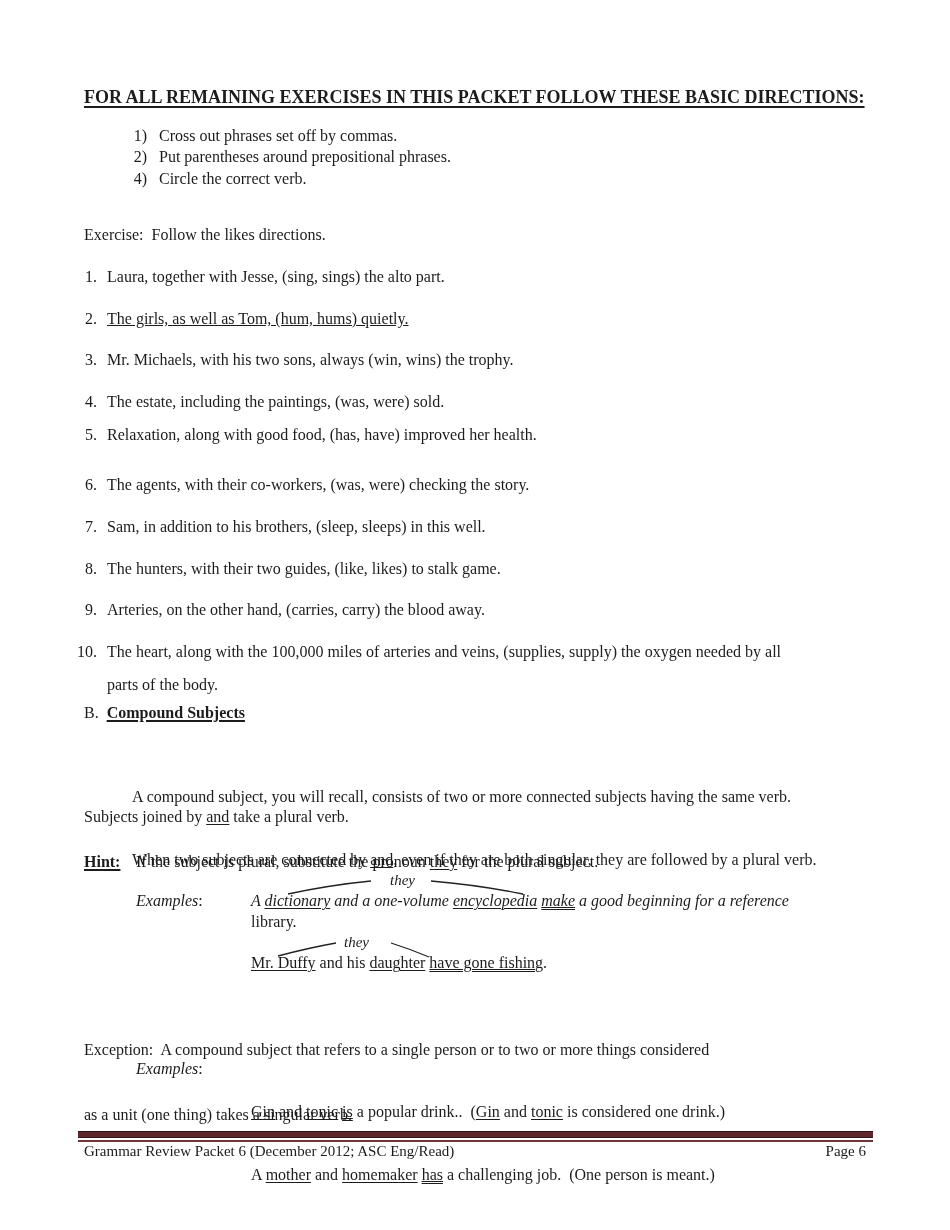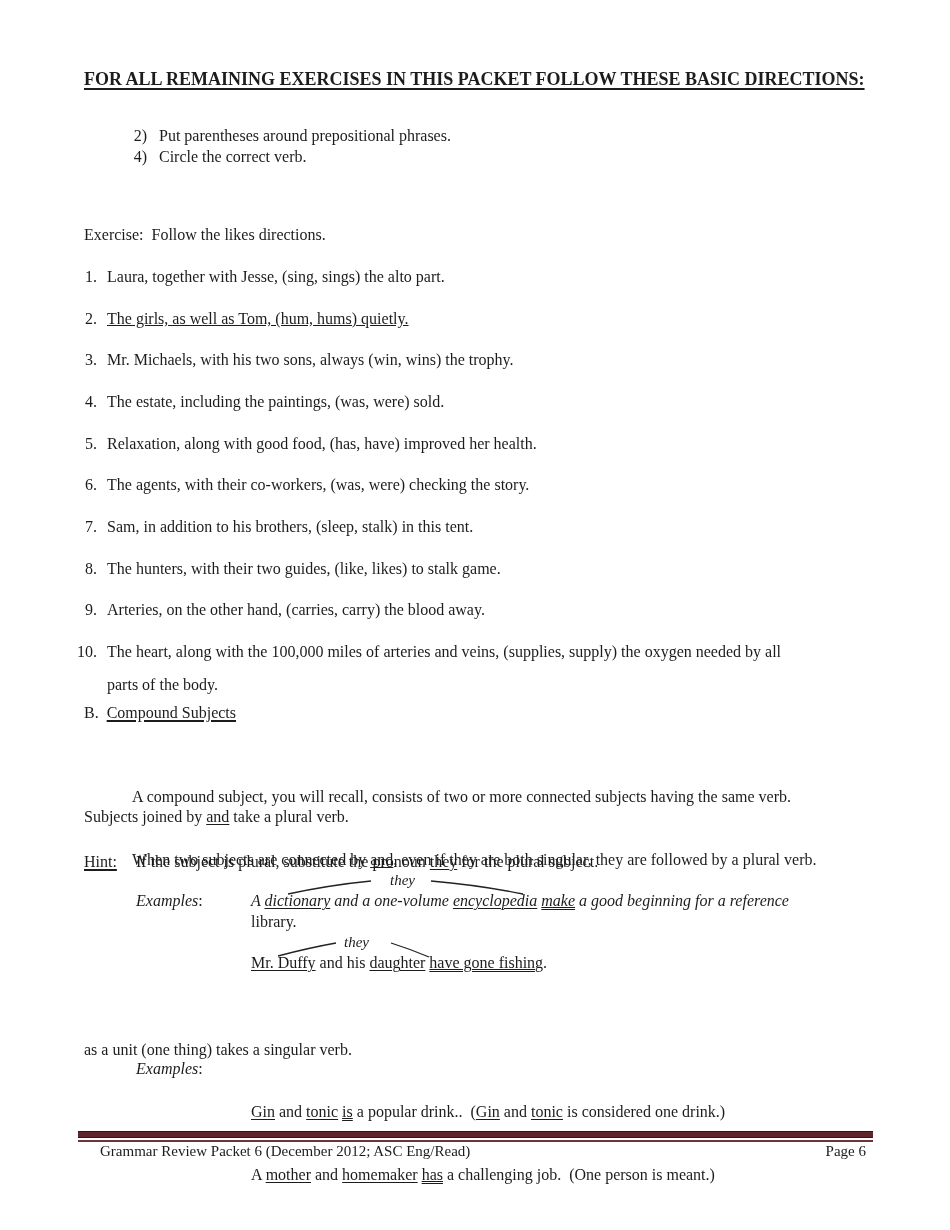--- a/index.html
+++ b/index.html
@@ -3,66 +3,67 @@
 <meta charset="utf-8">
 <style>
   html,body{margin:0;padding:0;background:#ffffff;}
   #page{
     position:relative;width:950px;height:1230px;background:#ffffff;
     font-family:"Liberation Serif",serif;color:#1c1c1c;font-size:16px;
     overflow:hidden;
   }
   .abs{position:absolute;white-space:pre;line-height:21px;}
   .heading{
-    position:absolute;left:84px;top:69px;white-space:nowrap;
+    position:absolute;left:84px;top:87px;white-space:nowrap;
     font-weight:bold;font-size:18px;letter-spacing:0px;
     text-decoration:underline;text-underline-offset:3px;text-decoration-thickness:1.5px;
   }
   .directions{position:absolute;left:84px;top:125px;}
   .dir-row{white-space:pre;line-height:21.3px;}
   .dir-num{display:inline-block;width:63px;text-align:right;}
   .dir-text{margin-left:12px;}
   .ex-item{position:absolute;left:64px;white-space:pre;line-height:21px;}
   .ex-num{display:inline-block;width:33px;text-align:right;margin-right:10px;}
   .ex-cont{position:absolute;left:107px;white-space:pre;line-height:21px;margin-top:12px;}
   .para{position:absolute;left:84px;white-space:pre;line-height:21.3px;}
   .ex-label{position:absolute;left:136px;white-space:pre;line-height:21px;}
   .ex-text{position:absolute;left:251px;white-space:pre;line-height:21px;}
   .they{position:absolute;font-style:italic;font-size:15px;line-height:15px;white-space:pre;}
   .s-b{font-weight:normal;margin-top:25px;}
   .s-i{font-style:italic;}
   .s-u{text-decoration:underline;text-underline-offset:2px;text-decoration-thickness:1px;}
   .s-uu{text-decoration:underline;text-decoration-style:double;text-underline-offset:1px;text-decoration-thickness:1px;}
-  .s-bu{font-weight:normal;text-decoration:underline;text-underline-offset:2px;text-decoration-thickness:1.5px;}
+  .s-bu{font-weight:bold;text-decoration:underline;text-underline-offset:2px;text-decoration-thickness:1.5px;}
   .overlay{position:absolute;left:0;top:0;pointer-events:none;}
   .rule-bar{position:absolute;left:78px;top:1131px;width:795px;height:5px;border-top:1px solid #30161a;border-bottom:1px solid #30161a;}
   .rule-thin{position:absolute;left:78px;top:1140px;width:795px;height:2px;}
-  .footer-text{position:absolute;left:100px;right:84px;top:1141px;display:flex;justify-content:space-between;font-size:15px;line-height:20px;white-space:pre;}
+  .footer-text{position:absolute;left:84px;right:84px;top:1141px;display:flex;justify-content:space-between;font-size:15px;line-height:20px;white-space:pre;}
 </style>
 </head>
 <body>
 
 <div id="page">
 
   <div class="heading">FOR ALL REMAINING EXERCISES IN THIS PACKET FOLLOW THESE BASIC DIRECTIONS:</div>
 
   <div class="directions">
+    <div class="dir-row"><span class="dir-num">1)</span><span class="dir-text">Cross out phrases set off by commas.</span></div>
     <div class="dir-row"><span class="dir-num">2)</span><span class="dir-text">Put parentheses around prepositional phrases.</span></div>
     <div class="dir-row"><span class="dir-num">4)</span><span class="dir-text">Circle the correct verb.</span></div>
   </div>
 
   <div class="abs" style="left:84px;top:224px;"><span class="s-b">Exercise</span><span>:  Follow the likes directions.</span></div>
 
   <div class="ex-item" style="top:266px;"><span class="ex-num">1.</span><span>Laura, together with Jesse, (sing, sings) the alto part.</span></div>
   <div class="ex-item" style="top:308px;text-decoration:underline;"><span class="ex-num">2.</span><span>The girls, as well as Tom, (hum, hums) quietly.</span></div>
   <div class="ex-item" style="top:349px;"><span class="ex-num">3.</span><span>Mr. Michaels, with his two sons, always (win, wins) the trophy.</span></div>
   <div class="ex-item" style="top:391px;"><span class="ex-num">4.</span><span>The estate, including the paintings, (was, were) sold.</span></div>
-  <div class="ex-item" style="top:433px;"><span class="ex-num">5.</span><span>Relaxation, along with good food, (has, have) improved her health.</span></div>
+  <div class="ex-item" style="top:424px;"><span class="ex-num">5.</span><span>Relaxation, along with good food, (has, have) improved her health.</span></div>
   <div class="ex-item" style="top:474px;"><span class="ex-num">6.</span><span>The agents, with their co-workers, (was, were) checking the story.</span></div>
-  <div class="ex-item" style="top:516px;"><span class="ex-num">7.</span><span>Sam, in addition to his brothers, (sleep, stalk) in this tent.</span></div>
+  <div class="ex-item" style="top:516px;"><span class="ex-num">7.</span><span>Sam, in addition to his brothers, (sleep, sleeps) in this well.</span></div>
   <div class="ex-item" style="top:558px;"><span class="ex-num">8.</span><span>The hunters, with their two guides, (like, likes) to stalk game.</span></div>
   <div class="ex-item" style="top:599px;"><span class="ex-num">9.</span><span>Arteries, on the other hand, (carries, carry) the blood away.</span></div>
   <div class="ex-item" style="top:641px;"><span class="ex-num">10.</span><span>The heart, along with the 100,000 miles of arteries and veins, (supplies, supply) the oxygen needed by all</span></div>
   <div class="ex-cont" style="top:662px;">parts of the body.</div>
 
   <div class="abs" style="left:84px;top:702px;"><span class="s-b">B.</span><span>  </span><span class="s-bu">Compound Subjects</span></div>
 
   <div class="para" style="top:743px;margin-left:48px;">
     <div>A compound subject, you will recall, consists of two or more connected subjects having the same verb.</div>
     <div><span>When two subjects are connected by </span><span class="s-u">and</span><span>, even if they are both singular, they are followed by a plural verb.</span></div>
@@ -82,20 +83,21 @@
   <div class="ex-text" style="top:952px;"><span class="s-u">Mr. Duffy</span><span> and his </span><span class="s-u">daughter</span><span> </span><span class="s-uu">have gone fishing</span><span>.</span></div>
 
   <svg class="overlay" width="950" height="1230" viewBox="0 0 950 1230">
     <path d="M288,894 Q330,885 371,881" stroke="#222222" stroke-width="1.3" fill="none"></path>
     <path d="M431,881 Q478,885 523,894" stroke="#222222" stroke-width="1.3" fill="none"></path>
     <path d="M278,956 Q308,948 336,943" stroke="#222222" stroke-width="1.3" fill="none"></path>
     <path d="M391,943 Q410,949 429,957" stroke="#222222" stroke-width="1.3" fill="none"></path>
   </svg>
 
   <div class="para" style="top:996px;line-height:21.5px;">
+    <div><span class="s-b">Exception:  A compound subject that refers to a single person or to two or more things considered</span></div>
     <div><span class="s-b">as a unit (one thing) takes a singular verb.</span></div>
   </div>
 
   <div class="ex-label" style="top:1058px;"><span class="s-i">Examples</span><span>:</span></div>
   <div class="ex-text" style="top:1058px;line-height:21.3px;">
     <div><span class="s-u">Gin</span><span> and </span><span class="s-u">tonic</span><span> </span><span class="s-uu">is</span><span> a popular drink..  (</span><span class="s-u">Gin</span><span> and </span><span class="s-u">tonic</span><span> is considered one drink.)</span></div>
     <div><span>A </span><span class="s-u">mother</span><span> and </span><span class="s-u">homemaker</span><span> </span><span class="s-uu">has</span><span> a challenging job.  (One person is meant.)</span></div>
     <div></div>
   </div>
 

